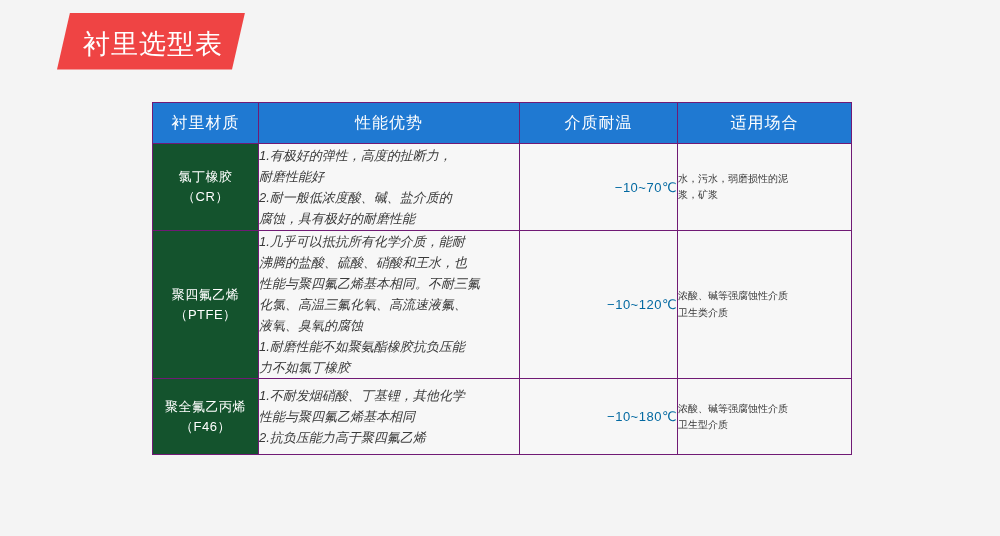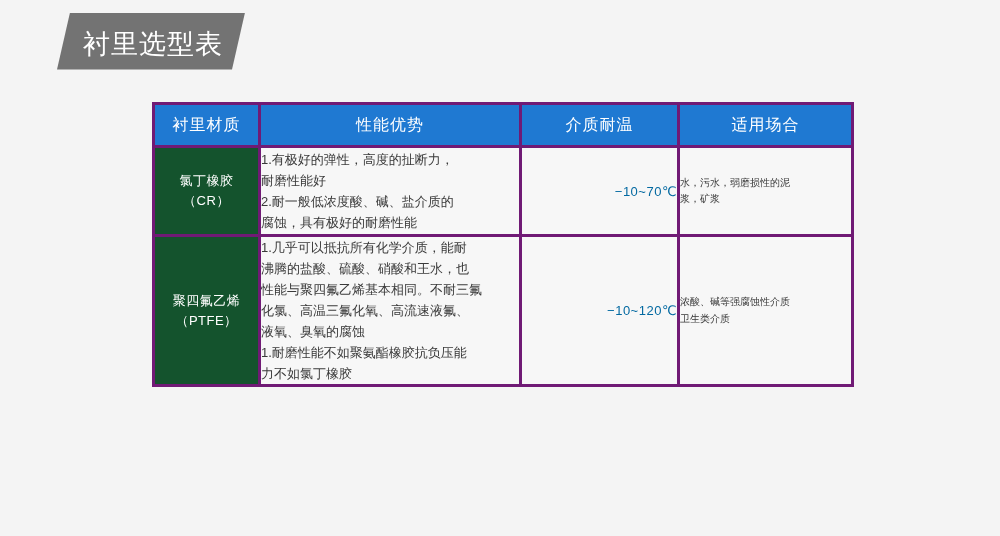--- a/index.html
+++ b/index.html
@@ -18,21 +18,21 @@
   
   .banner-wrap {
     position: absolute;
     left: 57px;
     top: 16px;
     height: 50px;
     display: flex;
     align-items: center;
   }
   .banner {
-    background: #737373;
+    background: #ef4444;
     color: #ffffff;
     font-size: 27px;
     line-height: 1;
     letter-spacing: 1px;
     padding: 18px 22px 12px 26px;
     -webkit-clip-path: polygon(13px 0, 100% 0, calc(100% - 13px) 100%, 0 100%);
     clip-path: polygon(13px 0, 100% 0, calc(100% - 13px) 100%, 0 100%);
     white-space: nowrap;
   }
 
@@ -43,21 +43,21 @@
     top: 102px;
     width: 699px;
   }
   table.lining {
     border-collapse: collapse;
     width: 699px;
     table-layout: fixed;
     background: #f7f7f7;
   }
   table.lining td, table.lining th {
-    border: 3px solid #701a75;
+    border: 1px solid #701a75;
     padding: 0;
     vertical-align: middle;
   }
 
   
   .col-mat   { width: 106px; }
   .col-perf  { width: 261px; }
   .col-temp  { width: 158px; }
   .col-scene { width: 174px; }
 
@@ -86,21 +86,21 @@
 
   
   td.perf {
     color: #3a3a3a;
     font-size: 13px;
     line-height: 1.62;
     text-align: left;
     padding: 9px 12px 9px 14px;
     vertical-align: middle;
   }
-  td.perf .line { display: block; }
+  td.perf .line { display: block; font-style: italic; }
 
   
   td.temp {
     color: #0369a1;
     font-size: 13px;
     text-align: right;
     letter-spacing: 0.5px;
   }
 
   
@@ -178,16 +178,32 @@
           <span class="line">1.耐磨性能不如聚氨酯橡胶抗负压能</span>
           <span class="line">力不如氯丁橡胶</span>
         </td>
         <td class="temp">−10~120℃</td>
         <td class="scene">
           <span class="line">浓酸、碱等强腐蚀性介质</span>
           <span class="line">卫生类介质</span>
         </td>
       </tr>
 
+      <tr class="row-f46">
+        <td class="mat">
+          <span>聚全氟乙丙烯</span>
+          <span class="abbr">（F46）</span>
+        </td>
+        <td class="perf">
+          <span class="line">1.不耐发烟硝酸、丁基锂，其他化学</span>
+          <span class="line">性能与聚四氟乙烯基本相同</span>
+          <span class="line">2.抗负压能力高于聚四氟乙烯</span>
+        </td>
+        <td class="temp">−10~180℃</td>
+        <td class="scene">
+          <span class="line">浓酸、碱等强腐蚀性介质</span>
+          <span class="line">卫生型介质</span>
+        </td>
+      </tr>
 
     </tbody>
   </table>
 </div>
 
 </body></html>

